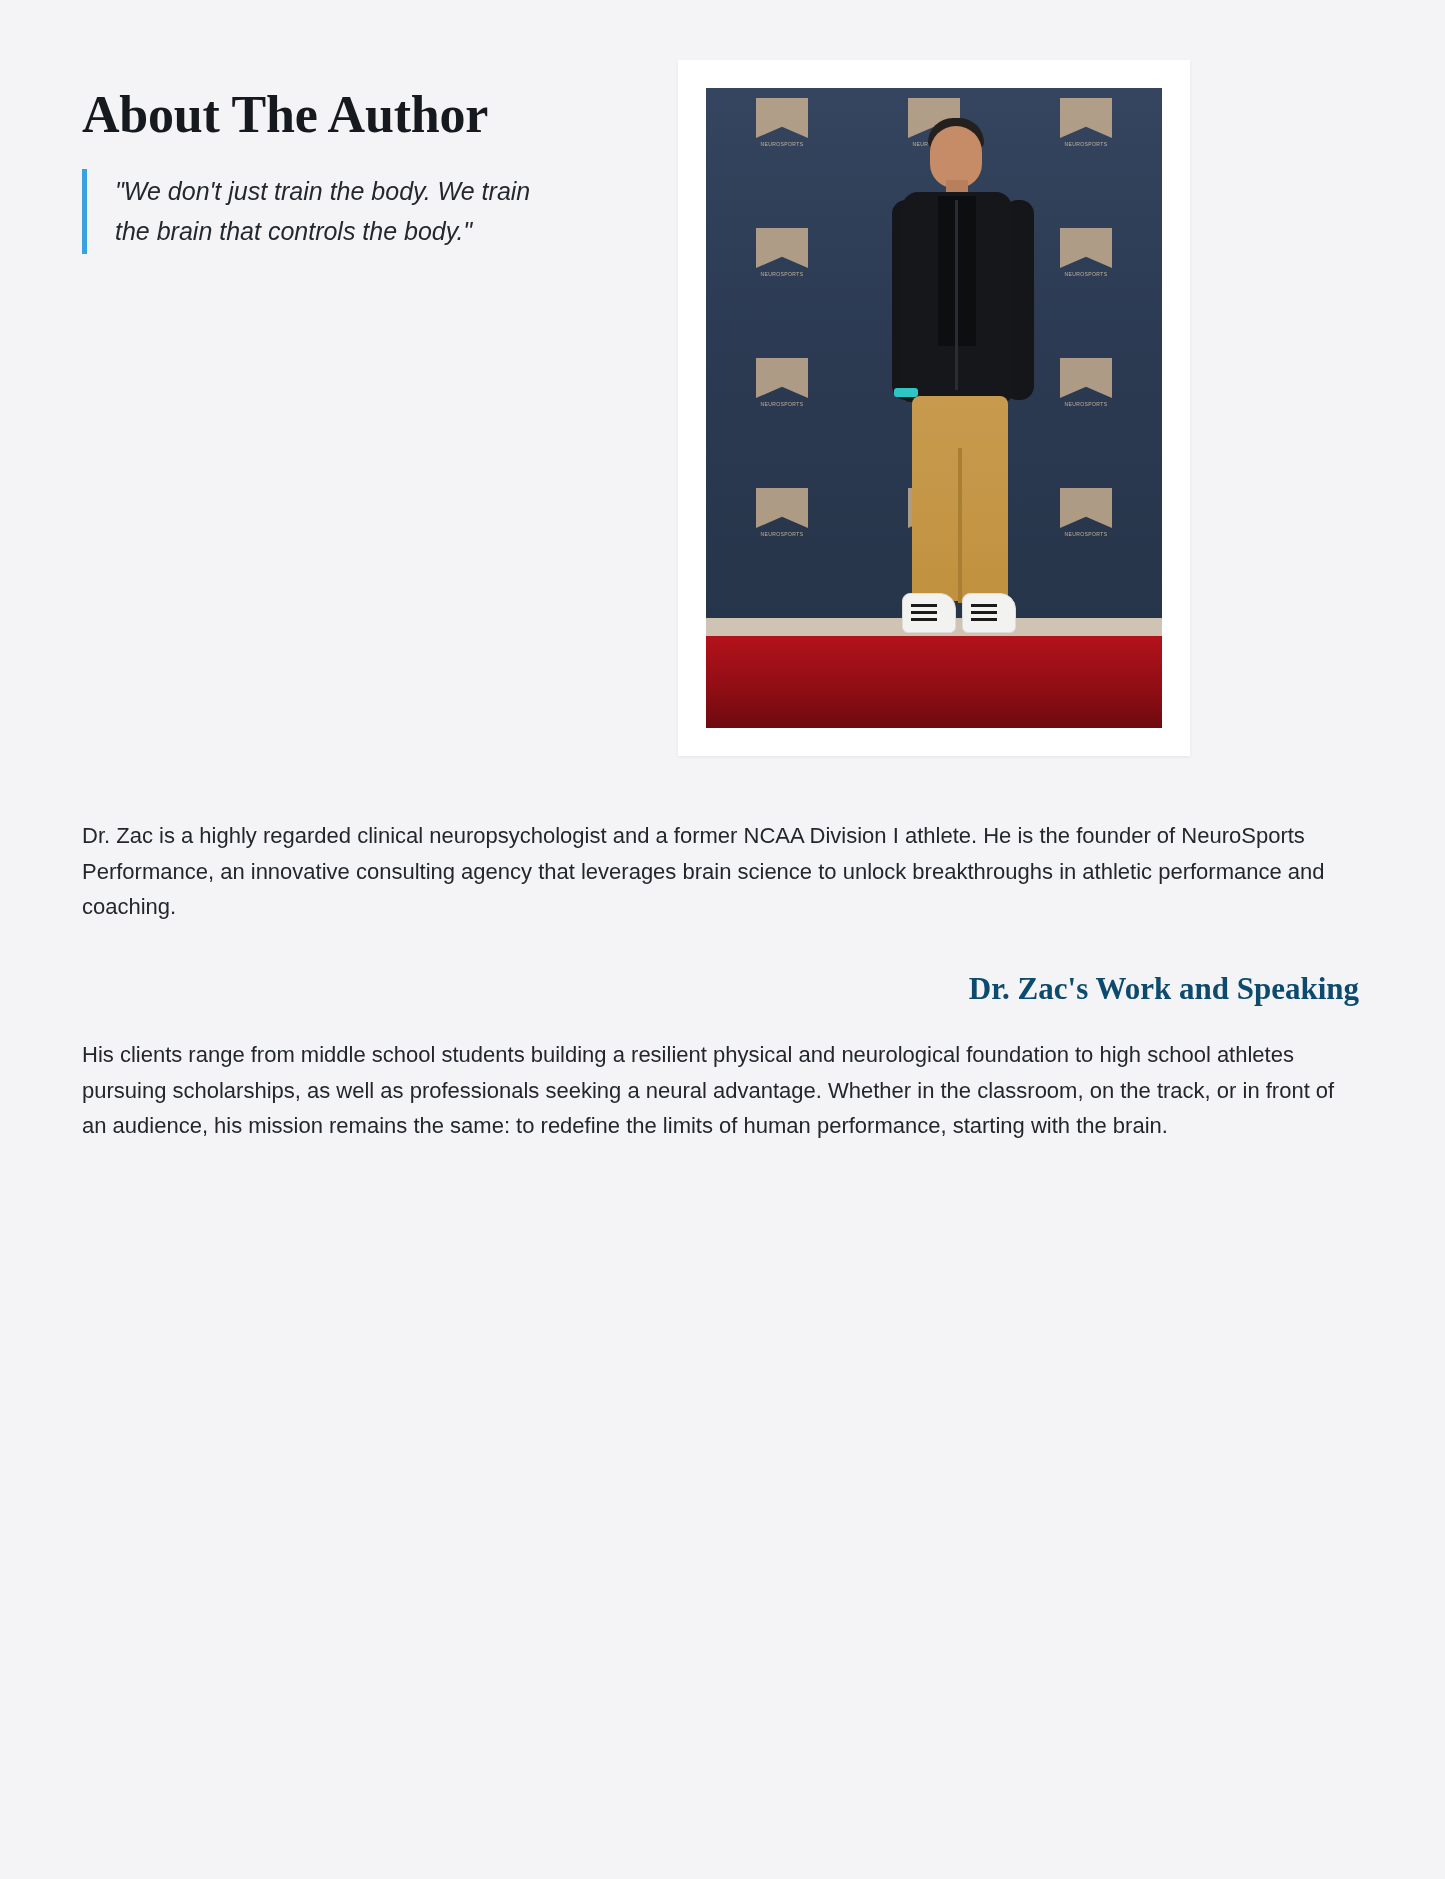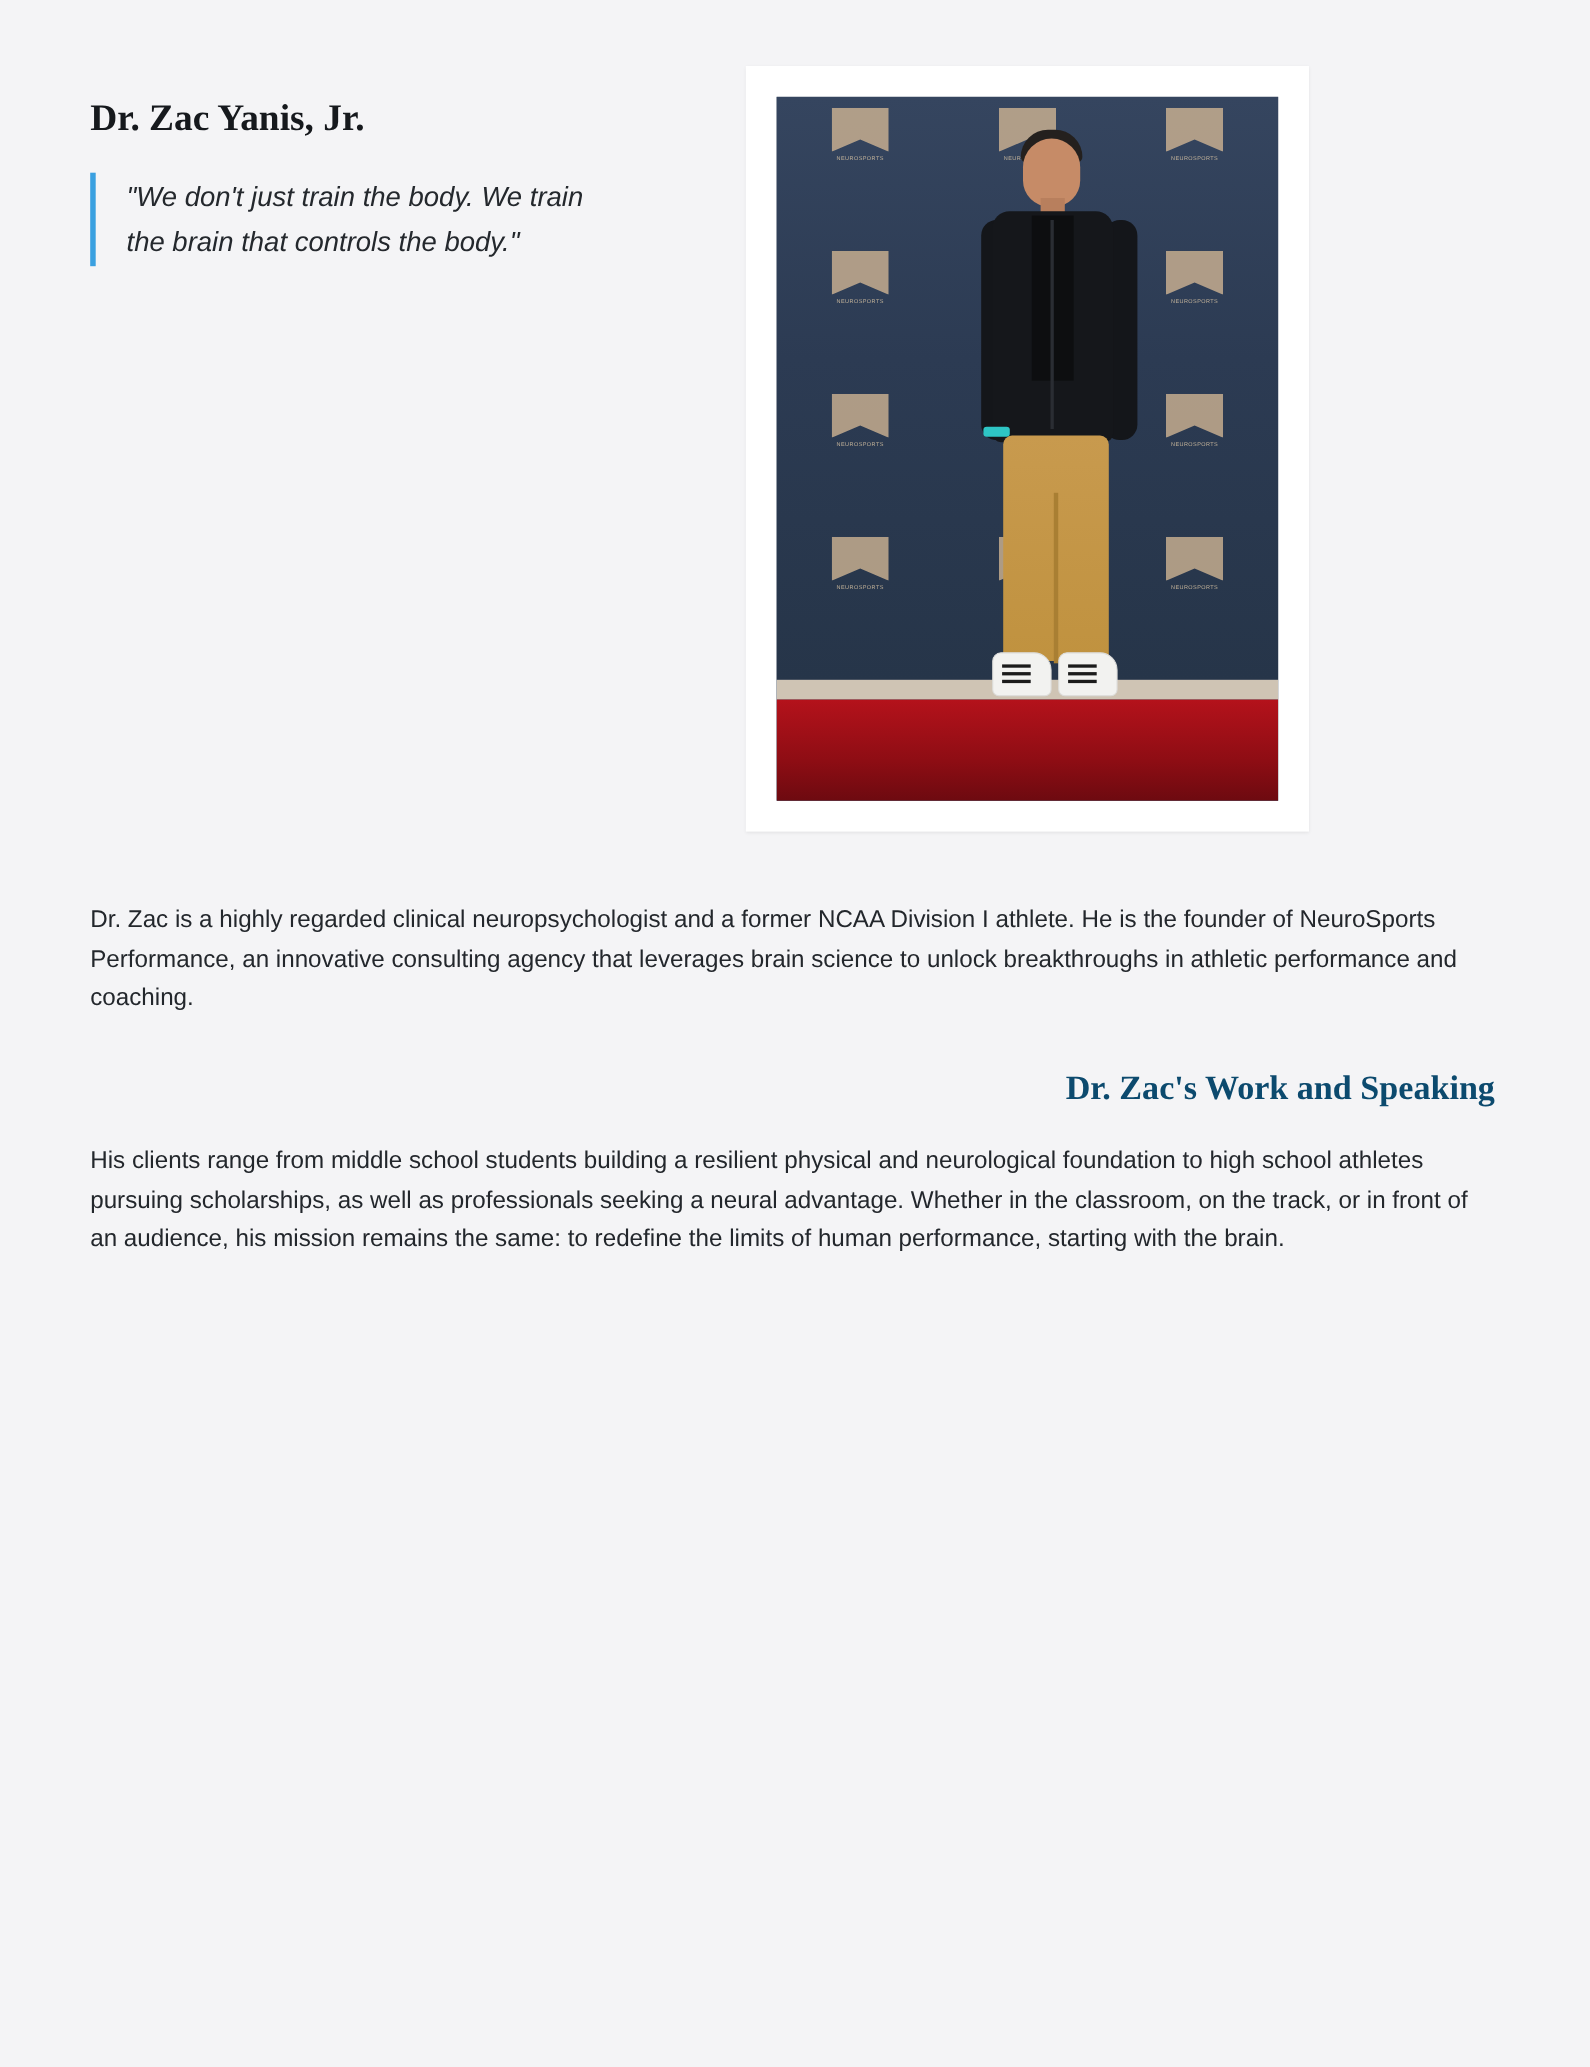--- a/index.html
+++ b/index.html
@@ -214,21 +214,21 @@
   }
 </style>
 </head>
 <body>
 
 <div class="page">
 
   <div class="top">
 
     <div class="bio-col">
-      <h2 class="subtitle">Dr. Zac Yanis, Jr.</h2>
+      <h1 class="title">About The Author</h1>
       <blockquote class="quote">
         <p>"We don't just train the body. We train the brain that controls the body."</p>
       </blockquote>
     </div>
 
     <div class="photo-frame">
       <div class="photo">
         <div class="backdrop">
           <div class="logo-row" style="top:10px;">
             <div class="logo"><div class="mark"></div><span>NEUROSPORTS</span></div>

